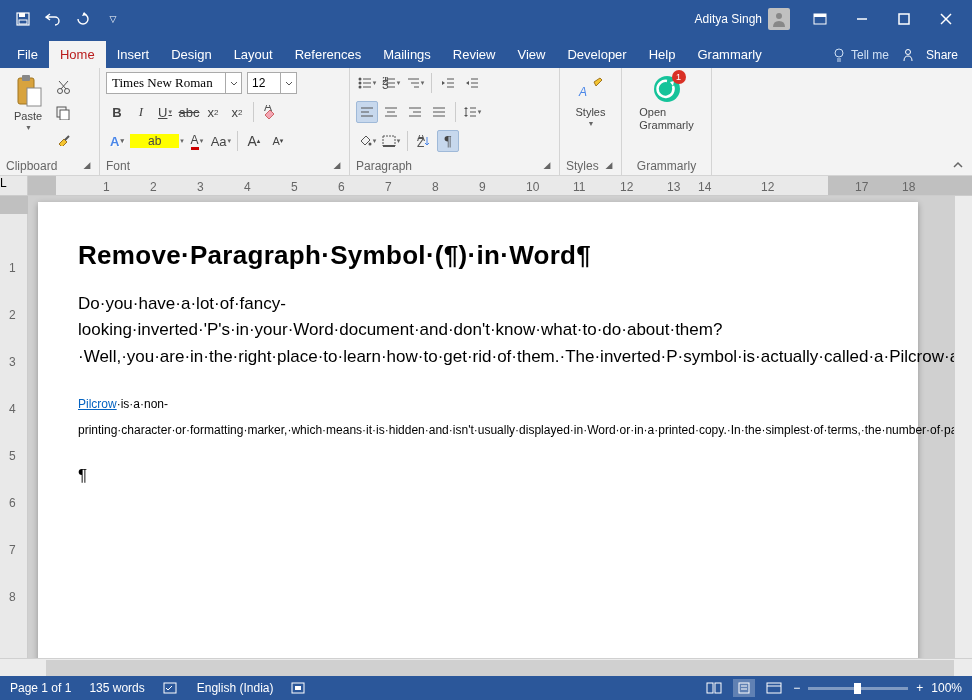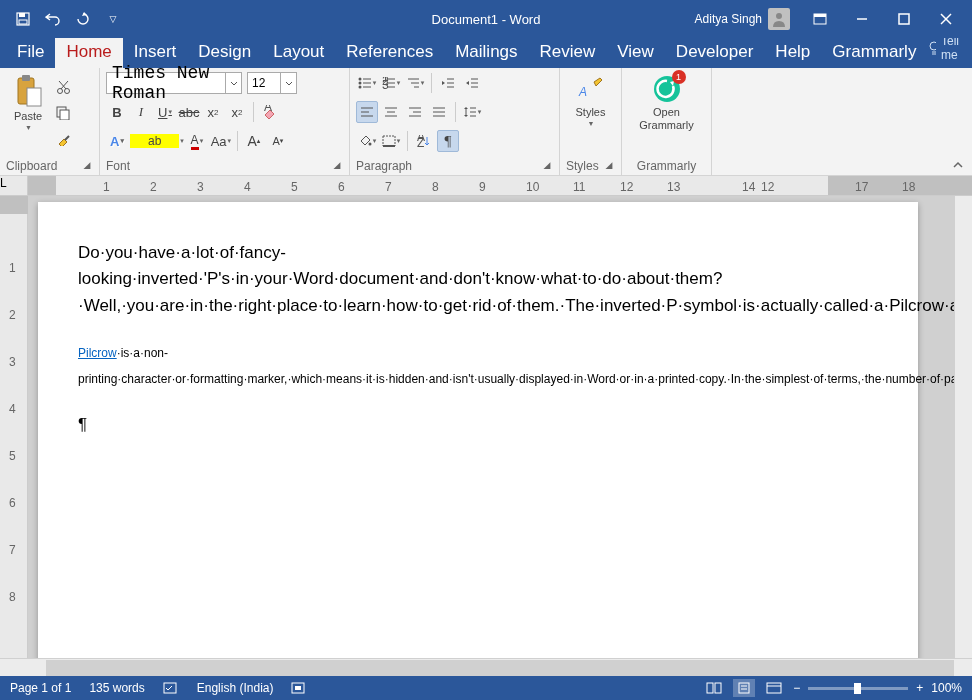--- a/index.html
+++ b/index.html
@@ -6,36 +6,36 @@
 body{width:972px;height:700px;background:#fff;overflow:hidden;display:flex;flex-direction:column}
 .titlebar{height:38px;background:#2b579a;display:flex;align-items:center;color:#fff;position:relative}
 .qat{display:flex;align-items:center;gap:4px;padding-left:10px}
 .qat-btn{width:26px;height:26px;display:flex;align-items:center;justify-content:center;color:#fff;cursor:pointer}
 .title-center{position:absolute;left:0;right:0;text-align:center;pointer-events:none;font-size:13px}
 .title-right{margin-left:auto;display:flex;align-items:center;gap:2px;padding-right:6px}
 .user-area{display:flex;align-items:center;gap:6px;padding:0 8px;font-size:12px}
 .user-avatar{width:22px;height:22px;background:#c0c0c0;border-radius:2px;display:flex;align-items:center;justify-content:center}
 .win-btn{width:40px;height:30px;display:flex;align-items:center;justify-content:center;cursor:pointer}
 .tabbar{height:30px;background:#2b579a;display:flex;align-items:flex-end;color:#fff;padding-left:6px}
-.tab{padding:6px 11px;cursor:pointer;font-size:17px}
+.tab{padding:6px 11px;cursor:pointer;font-size:13px}
 .tab.active{background:#f3f3f3;color:#b91c1c}
 .tab-right{margin-left:auto;display:flex;align-items:center;gap:12px;padding-right:14px;padding-bottom:6px}
 .tell-me{display:flex;align-items:center;gap:5px;color:#cfe0f4;font-size:13px}
 .share-btn{display:flex;align-items:center;gap:11px;color:#fff;font-size:13px;cursor:pointer}
 .ribbon{height:108px;background:#f3f3f3;border-bottom:1px solid #d4d4d4;display:flex;position:relative}
 .rgroup{border-right:1px solid #d4d4d4;display:flex;flex-direction:column;padding:4px 6px 2px}
 .rgroup-body{flex:1;display:flex;align-items:flex-start}
 .rgroup-label{text-align:center;font-size:11px;color:#666;padding-top:2px;display:flex;align-items:center;justify-content:center;gap:4px}
 .launcher{width:12px;height:12px;cursor:pointer;font-size:9px;color:#666;margin-left:auto}
 .big-btn{width:44px;display:flex;flex-direction:column;align-items:center;justify-content:center;gap:2px;cursor:pointer;padding:2px}
 .big-btn .lbl{font-size:11px;color:#444}
 .side-tools{display:flex;flex-direction:column;gap:4px;margin-left:2px;padding-top:4px}
 .tool{width:22px;height:22px;display:flex;align-items:center;justify-content:center;cursor:pointer;border-radius:2px}
 .font-box{display:flex;align-items:center;border:1px solid #aaa;background:#fff;height:22px}
-.font-name{width:118px;padding:0 5px;font-family:Liberation Mono, monospace;font-size:18px}
+.font-name{width:118px;padding:0 5px;font-family:Liberation Serif, serif;font-size:13px}
 .font-size{width:32px;padding:0 4px;text-align:left}
 .dd{width:16px;display:flex;align-items:center;justify-content:center;border-left:1px solid #aaa;height:100%}
 .row{display:flex;align-items:center;gap:2px;margin-bottom:3px}
 .ibtn{min-width:22px;height:22px;display:flex;align-items:center;justify-content:center;cursor:pointer;border-radius:2px;font-size:13px;color:#444}
 .ibtn.active{background:#c7d8ed;border:1px solid #9fb9d8}
 .drop-tiny{font-size:7px;margin-left:1px;color:#666}
 .sep-v{width:1px;height:20px;background:#ccc;margin:0 3px}
 .ruler-area{height:20px;background:#e9e9e9;display:flex;border-bottom:1px solid #ccc}
 .ruler-corner{width:28px;background:#e9e9e9;border-right:1px solid #ccc}
 .ruler-h{flex:1;position:relative;font-size:9px;color:#666;overflow:hidden}
@@ -80,21 +80,20 @@
         </svg>
       </div>
     <div class="qat-btn">
         <svg width="14" height="14" viewBox="0 0 14 14">
           <path d="M7 2 A5 5 0 1 1 2 7" fill="none" stroke="#fff" stroke-width="1.4"></path>
           <path d="M8 0 L6 4 L11 3 Z" fill="#fff"></path>
         </svg>
       </div>
     <div class="qat-btn" style="font-size:9px">▽</div>
   </div>
-  <div class="title-center">Document1 - Word</div>
   <div class="title-right">
     <div class="user-area">
       <span>Aditya Singh</span>
       <div class="user-avatar">
           <svg width="16" height="16" viewBox="0 0 16 16">
             <circle cx="8" cy="5" r="3" fill="#888"></circle>
             <path d="M2 16 Q2 10 8 10 Q14 10 14 16 Z" fill="#888"></path>
           </svg>
         </div>
     </div>
@@ -400,21 +399,21 @@
     <div class="rgroup-body" style="justify-content:center">
       <div class="big-btn" style="position:relative">
         <div style="position:relative">
           <svg width="30" height="30">
               <circle cx="15" cy="15" r="13" fill="#15c39a"></circle>
               <path d="M21 12 A8 8 0 1 1 15 7" fill="none" stroke="#fff" stroke-width="2.5"></path>
               <path d="M18 8 L22 7 L21 12" fill="#fff"></path>
             </svg>
           <div class="badge">1</div>
         </div>
-        <span class="lbl" style="line-height:1.2;text-align:center">Open Grammarly</span>
+        <span class="lbl" style="line-height:1.2;">Open Grammarly</span>
       </div>
     </div>
     <div class="rgroup-label">
         <span>Grammarly</span>
       </div>
   </div>
 
   <div class="collapse">
       <svg width="12" height="12">
         <path d="M2 8 L6 4 L10 8" fill="none" stroke="#666" stroke-width="1.5"></path>
@@ -433,41 +432,42 @@
       <span class="mark" style="left: 216px;">4</span>
       <span class="mark" style="left: 263px;">5</span>
       <span class="mark" style="left: 310px;">6</span>
       <span class="mark" style="left: 357px;">7</span>
       <span class="mark" style="left: 404px;">8</span>
       <span class="mark" style="left: 451px;">9</span>
       <span class="mark" style="left: 498px;">10</span>
       <span class="mark" style="left: 545px;">11</span>
       <span class="mark" style="left: 592px;">12</span>
       <span class="mark" style="left: 639px;">13</span>
-      <span class="mark" style="left: 714px;">14</span>
+      <span class="mark" style="left: 670px;">14</span>
       <span class="mark" style="left: 733px;">12</span>
       <span class="mark" style="left: 827px;">17</span>
       <span class="mark" style="left: 874px;">18</span>
     </div>
 </div>
 
 <div class="doc-area">
   <div class="ruler-v" id="rulerV">
     <div class="dark" style="top:0;height:18px"></div>
   <span class="mark" style="top: 65px;">1</span>
       <span class="mark" style="top: 112px;">2</span>
       <span class="mark" style="top: 159px;">3</span>
       <span class="mark" style="top: 206px;">4</span>
       <span class="mark" style="top: 253px;">5</span>
       <span class="mark" style="top: 300px;">6</span>
       <span class="mark" style="top: 347px;">7</span>
       <span class="mark" style="top: 394px;">8</span>
     </div>
   <div class="page-wrap">
     <div class="page">
+      <div class="doc-h">Remove·Paragraph·Symbol·(¶)·in·Word¶</div>
       <div class="doc-p">Do·you·have·a·lot·of·fancy-looking·inverted·'P's·in·your·Word·document·and·don't·know·what·to·do·about·them?·Well,·you·are·in·the·right·place·to·learn·how·to·get·rid·of·them.·The·inverted·P·symbol·is·actually·called·a·Pilcrow·and·is·used·to·mark·a·new·paragraph·or·a·new·section·of·a·text.·It·is·also·called·the·paragraph·sign,·Alinea,·the·blind·P·but·most·popularly·the·paragraph·mark.¶</div>
       <div class="doc-p"><a class="doc-link">Pilcrow</a><span>·is·a·non-printing·character·or·formatting·marker,·which·means·it·is·hidden·and·isn't·usually·displayed·in·Word·or·in·a·printed·copy.·In·the·simplest·of·terms,·the·number·of·paragraph·marks·in·a·document·is·equal·to·the·number·of·times·you·have·hit·the·enter·key·while·typing.¶</span></div>
       <div class="doc-p">¶</div>
     </div>
   </div>
   <div class="vscroll"></div>
 </div>
 
 <div class="hscroll">
     <span style="width:28px"></span>

